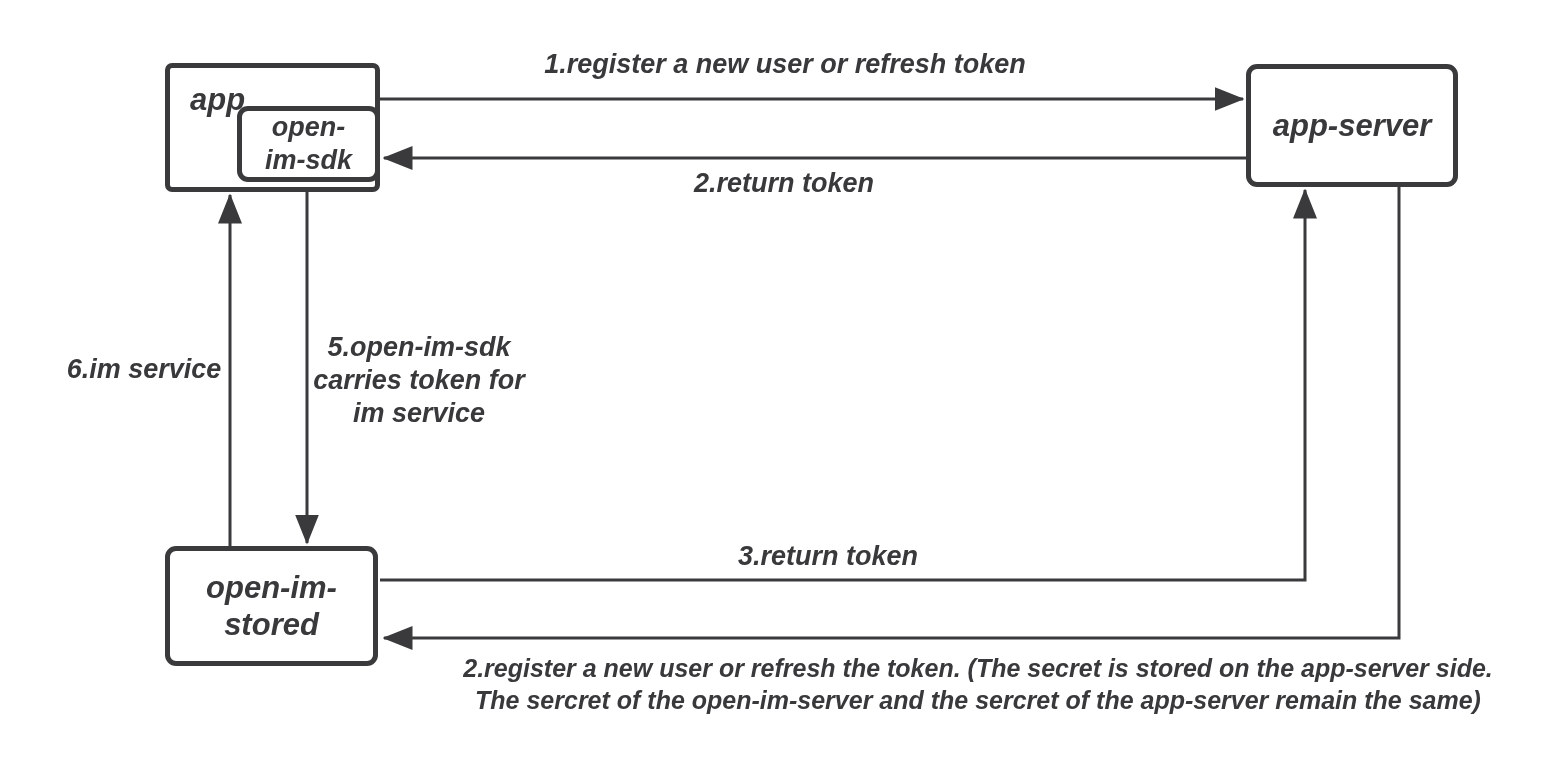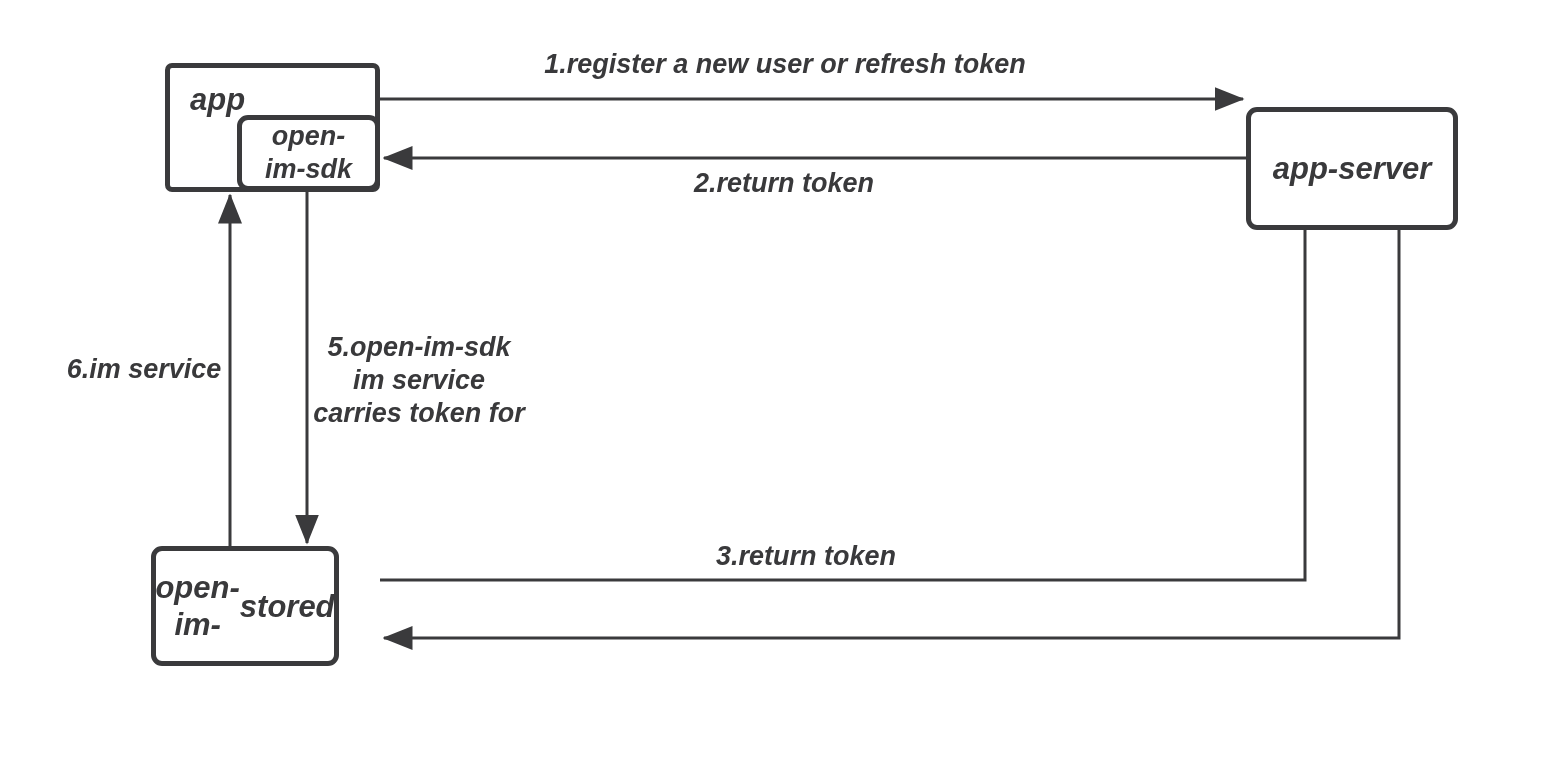--- a/index.html
+++ b/index.html
@@ -24,39 +24,39 @@
     color:var(--text);
     font-style:italic;
     font-weight:bold;
     display:flex;align-items:center;justify-content:center;
     text-align:center;
   }
   .node-app{left:165px;top:63px;width:215px;height:129px;display:block;border-radius:7px;}
   .node-app .app-label{
     position:absolute;left:20px;top:14px;font-size:31px;font-style:italic;font-weight:bold;color:var(--text);
   }
-  .node-sdk{left:237px;top:115px;width:143px;height:76px;font-size:27px;line-height:33px;flex-direction:column;}
-  .node-app-server{left:1246px;top:64px;width:212px;height:123px;font-size:31px;margin-top:43px;}
-  .node-im-server{left:151px;top:546px;width:188px;height:120px;font-size:31px;line-height:37px;flex-direction:row;}
+  .node-sdk{left:237px;top:106px;width:143px;height:76px;font-size:27px;line-height:33px;flex-direction:column;}
+  .node-app-server{left:1246px;top:64px;width:212px;height:123px;font-size:31px;}
+  .node-im-server{left:165px;top:546px;width:213px;height:120px;font-size:31px;line-height:37px;flex-direction:column;}
   .edge-label{
     position:absolute;
     transform:translateX(-50%);
     color:var(--text);
     font-style:italic;
     font-weight:600;
     font-size:27px;
     white-space:nowrap;
     text-align:center;
   }
   .edge-label div{white-space:nowrap;}
   .label-e1{left:785px;top:49px;}
   .label-e4{left:784px;top:168px;}
   .label-e5{left:419px;top:322px;line-height:33px;margin-top:9px;}
   .label-e6{left:144px;top:354px;}
-  .label-e3{left:806px;top:541px;}
+  .label-e3{left:828px;top:541px;}
   .label-e2{left:978px;top:652px;font-size:25px;line-height:32px;}
 </style>
 </head>
 <body>
 
 <div class="canvas">
 
   <svg class="wires" viewBox="0 0 1568 769" xmlns="http://www.w3.org/2000/svg">
     <defs>
       <marker id="arrow" viewBox="0 0 10 8" refX="9.5" refY="4" markerWidth="10" markerHeight="8" orient="auto">
@@ -88,22 +88,26 @@
     <div>open-im-</div>
     <div>stored</div>
   </div>
 
   <div class="edge-label label-e1">1.register a new user or refresh token</div>
 
   <div class="edge-label label-e4">2.return token</div>
 
   <div class="edge-label label-e5">
     <div>5.open-im-sdk</div>
+    <div>carries token for</div>
     <div>im service</div>
-    <div>carries token for</div>
   </div>
 
   <div class="edge-label label-e6">6.im service</div>
 
   <div class="edge-label label-e3">3.return token</div>
 
+  <div class="edge-label label-e2">
+    <div>2.register a new user or refresh the token. (The secret is stored on the app-server side.</div>
+    <div>The sercret of the open-im-server and the sercret of the app-server remain the same)</div>
+  </div>
 
 </div>
 
 </body></html>

